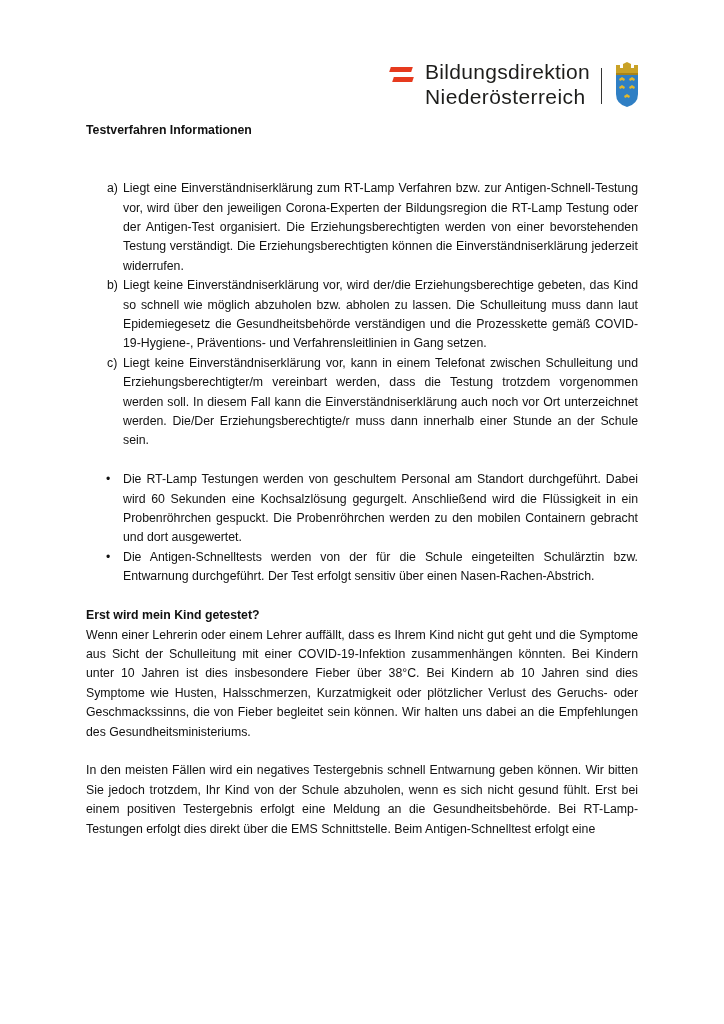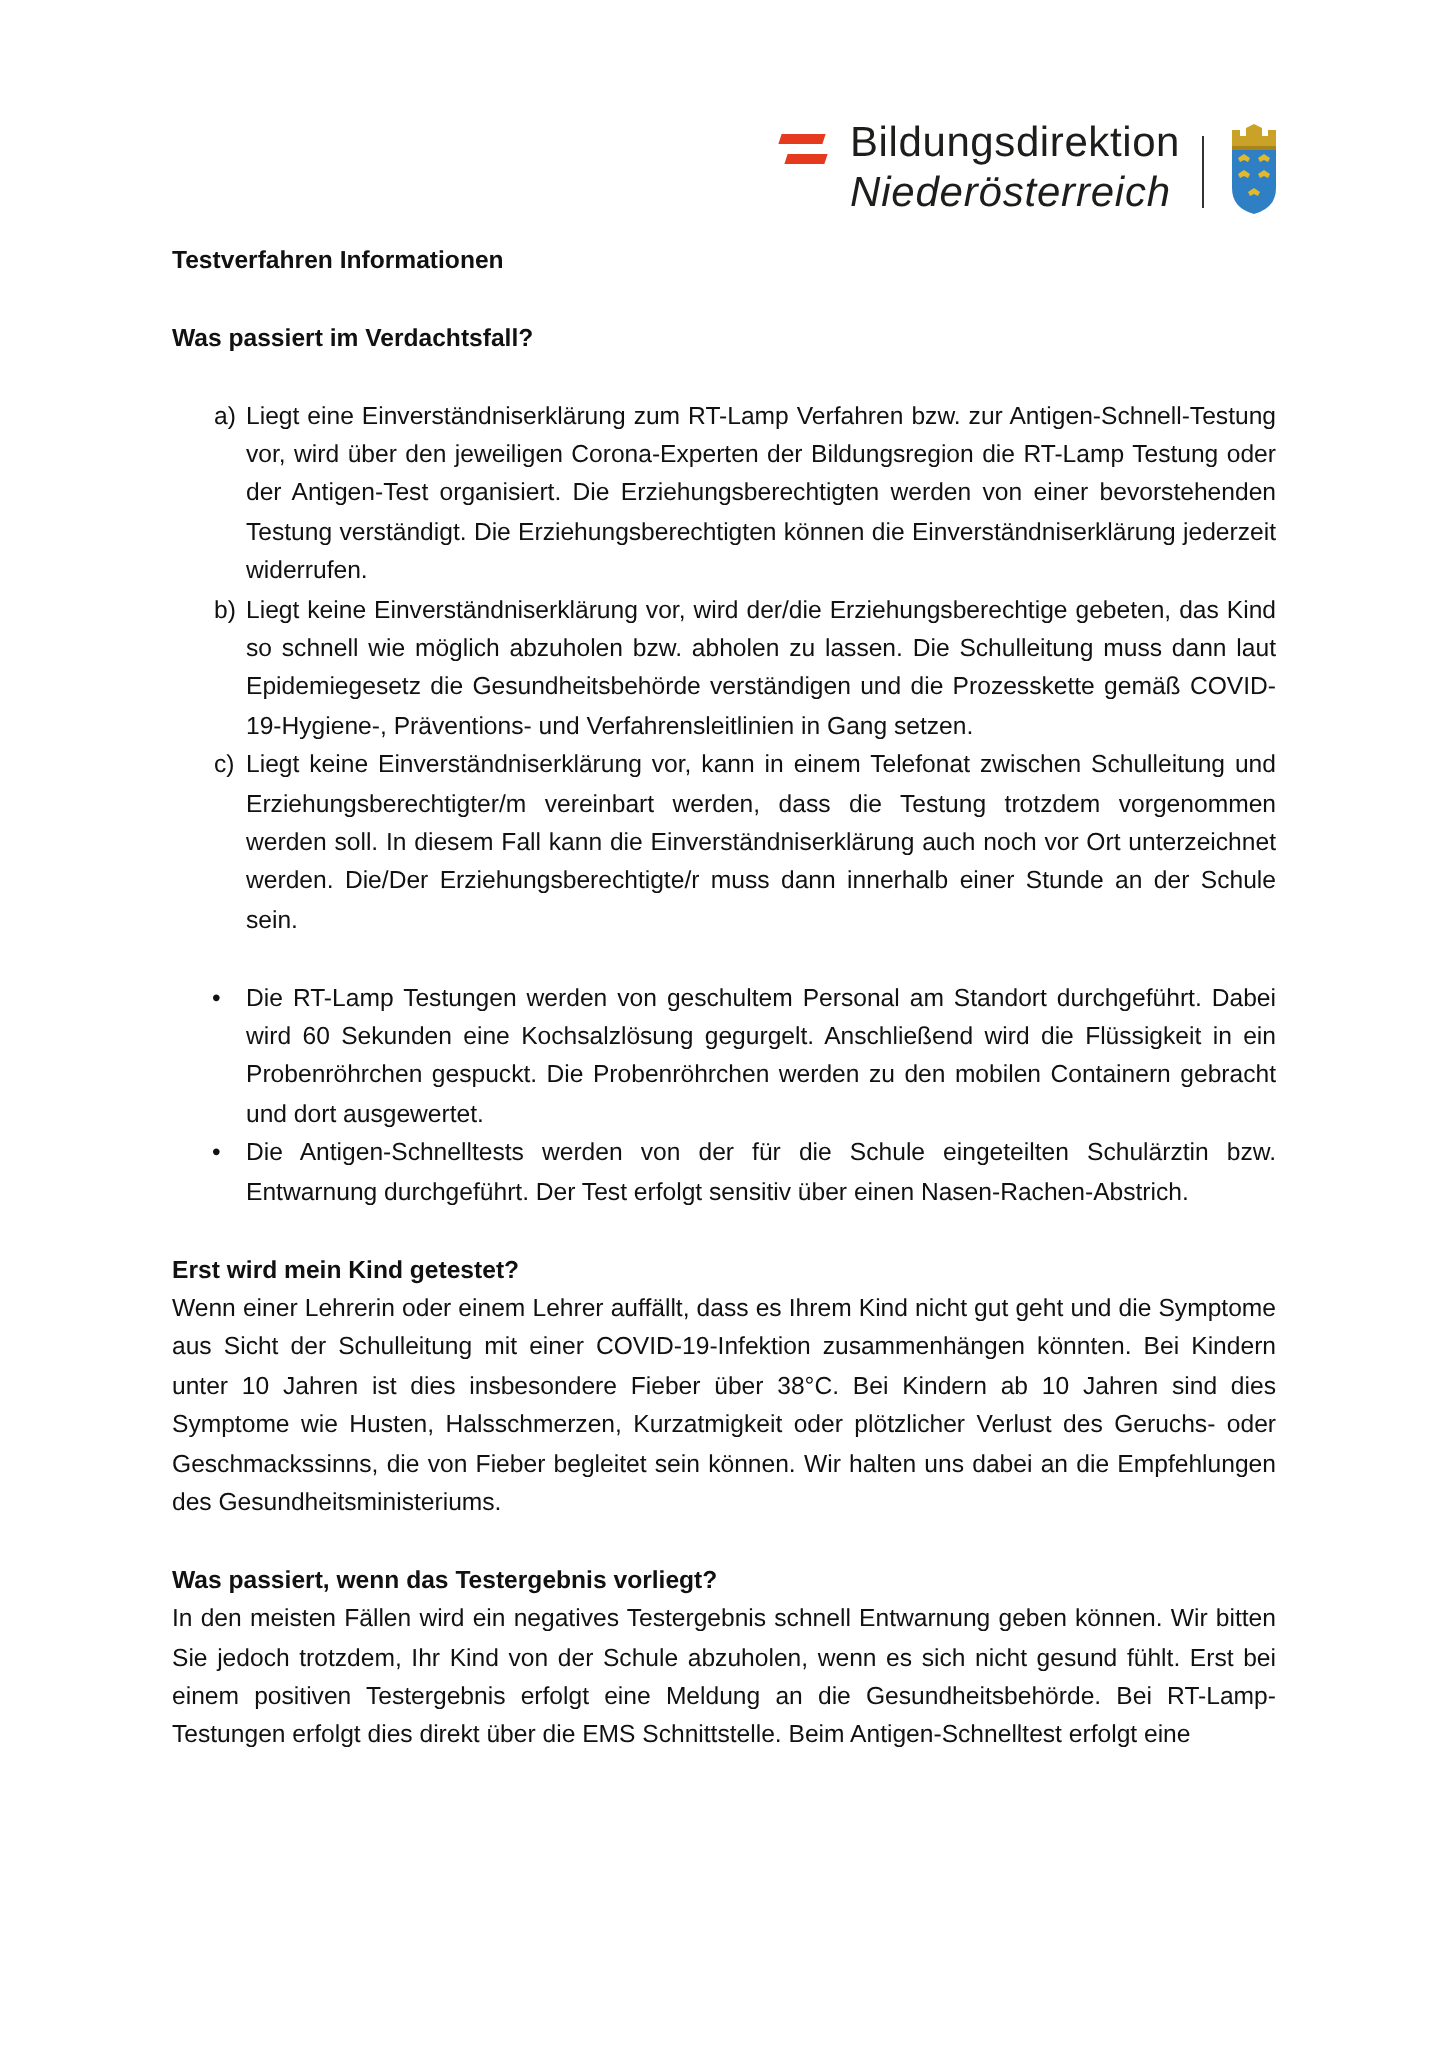--- a/index.html
+++ b/index.html
@@ -6,21 +6,21 @@
     body { width: 724px; height: 1024px; position: relative; overflow: hidden;
            font-family: "Liberation Sans", sans-serif; color: #111; }
     .page { position: absolute; left: 0; top: 0; width: 724px; height: 1024px; background: #fff; }
 
     
     .logo { position: absolute; left: 388px; top: 58px; width: 260px; height: 52px; }
     .logo-flag { position: absolute; left: 2px; top: 9px; width: 24px; height: 16px; }
     .logo-flag .bar1 { position: absolute; left: 0; top: 0; width: 22px; height: 5px; background: #e63a1e; transform: skewX(-18deg); }
     .logo-flag .bar2 { position: absolute; left: 3px; top: 10px; width: 20px; height: 5px; background: #e63a1e; transform: skewX(-18deg); }
     .logo-line1 { position: absolute; left: 37px; top: 2px; font-size: 21px; letter-spacing: 0.3px; color: #1d1d1b; white-space: nowrap; }
-    .logo-line2 { position: absolute; left: 37px; top: 27px; font-size: 21px; letter-spacing: 0.4px; color: #1d1d1b; white-space: nowrap; font-style: italic; }
+    .logo-line2 { position: absolute; left: 37px; top: 27px; font-size: 21px; letter-spacing: 0.4px; color: #1d1d1b; white-space: nowrap; }
     .logo-divider { position: absolute; left: 213px; top: 10px; width: 1px; height: 36px; background: #333; }
     .crest { position: absolute; left: 226px; top: 4px; width: 26px; height: 46px; }
 
     
     .content { position: absolute; left: 86px; top: 121px; width: 552px;
                font-family: Liberation Sans, sans-serif; font-size: 12.3px; line-height: 19.4px; color: #111; }
     .title { font-weight: bold; margin: 0 0 19.4px 0; }
     .h { font-weight: bold; margin: 0; }
     p.body { margin: 0; text-align: justify; }
     .gap { height: 19.4px; }
@@ -57,21 +57,20 @@
         <path d="M5 25 l3 -2 l3 2 l-1 2 l-2 -1 l-2 1 z"></path>
         <path d="M15 25 l3 -2 l3 2 l-1 2 l-2 -1 l-2 1 z"></path>
         <path d="M10 34 l3 -2 l3 2 l-1 2 l-2 -1 l-2 1 z"></path>
       </g>
     </svg>
   </div>
 
   <div class="content">
     <div class="title">Testverfahren Informationen</div>
 
-    <div class="h">Was passiert im Verdachtsfall?</div>
     <div class="gap"></div>
     <ol class="alpha">
       <li>
         <span class="marker">a)</span>
         <span>Liegt eine Einverständniserklärung zum RT-Lamp Verfahren bzw. zur Antigen-Schnell-Testung vor, wird über den jeweiligen Corona-Experten der Bildungsregion die RT-Lamp Testung oder der Antigen-Test organisiert. Die Erziehungsberechtigten werden von einer bevorstehenden Testung verständigt. Die Erziehungsberechtigten können die Einverständniserklärung jederzeit widerrufen.</span>
       </li>
       <li>
         <span class="marker">b)</span>
         <span>Liegt keine Einverständniserklärung vor, wird der/die Erziehungsberechtige gebeten, das Kind so schnell wie möglich abzuholen bzw. abholen zu lassen. Die Schulleitung muss dann laut Epidemiegesetz die Gesundheitsbehörde verständigen und die Prozesskette gemäß COVID-19-Hygiene-, Präventions- und Verfahrensleitlinien in Gang setzen.</span>
       </li>
@@ -91,16 +90,15 @@
         <span class="marker">•</span>
         <span>Die Antigen-Schnelltests werden von der für die Schule eingeteilten Schulärztin bzw. Entwarnung durchgeführt. Der Test erfolgt sensitiv über einen Nasen-Rachen-Abstrich.</span>
       </li>
     </ul>
     <div class="gap"></div>
 
     <div class="h">Erst wird mein Kind getestet?</div>
     <p class="body">Wenn einer Lehrerin oder einem Lehrer auffällt, dass es Ihrem Kind nicht gut geht und die Symptome aus Sicht der Schulleitung mit einer COVID-19-Infektion zusammenhängen könnten. Bei Kindern unter 10 Jahren ist dies insbesondere Fieber über 38°C. Bei Kindern ab 10 Jahren sind dies Symptome wie Husten, Halsschmerzen, Kurzatmigkeit oder plötzlicher Verlust des Geruchs- oder Geschmackssinns, die von Fieber begleitet sein können. Wir halten uns dabei an die Empfehlungen des Gesundheitsministeriums.</p>
     <div class="gap"></div>
 
-    <div class="h">Was passiert, wenn das Testergebnis vorliegt?</div>
     <p class="body">In den meisten Fällen wird ein negatives Testergebnis schnell Entwarnung geben können. Wir bitten Sie jedoch trotzdem, Ihr Kind von der Schule abzuholen, wenn es sich nicht gesund fühlt. Erst bei einem positiven Testergebnis erfolgt eine Meldung an die Gesundheitsbehörde. Bei RT-Lamp-Testungen erfolgt dies direkt über die EMS Schnittstelle. Beim Antigen-Schnelltest erfolgt eine</p>
   </div>
 </div>
 
 </body></html>

